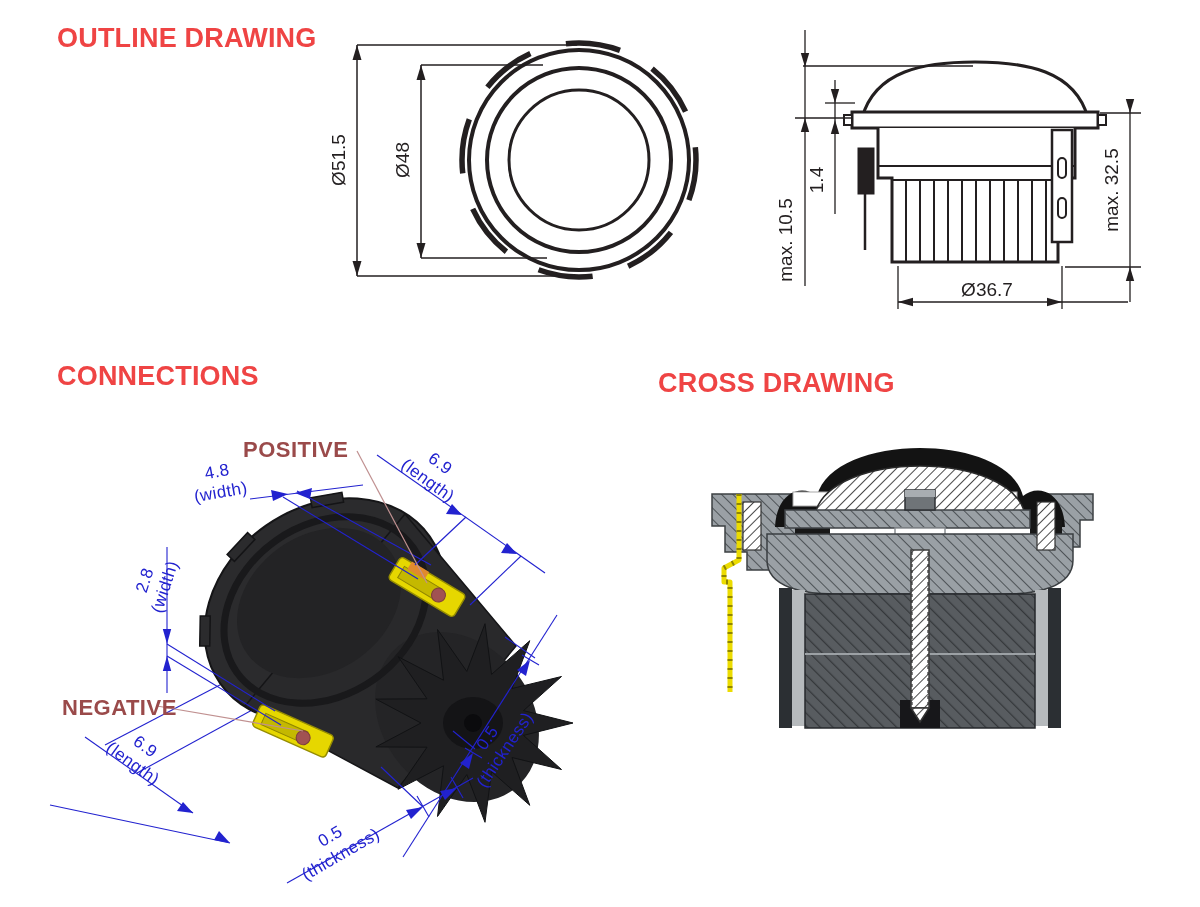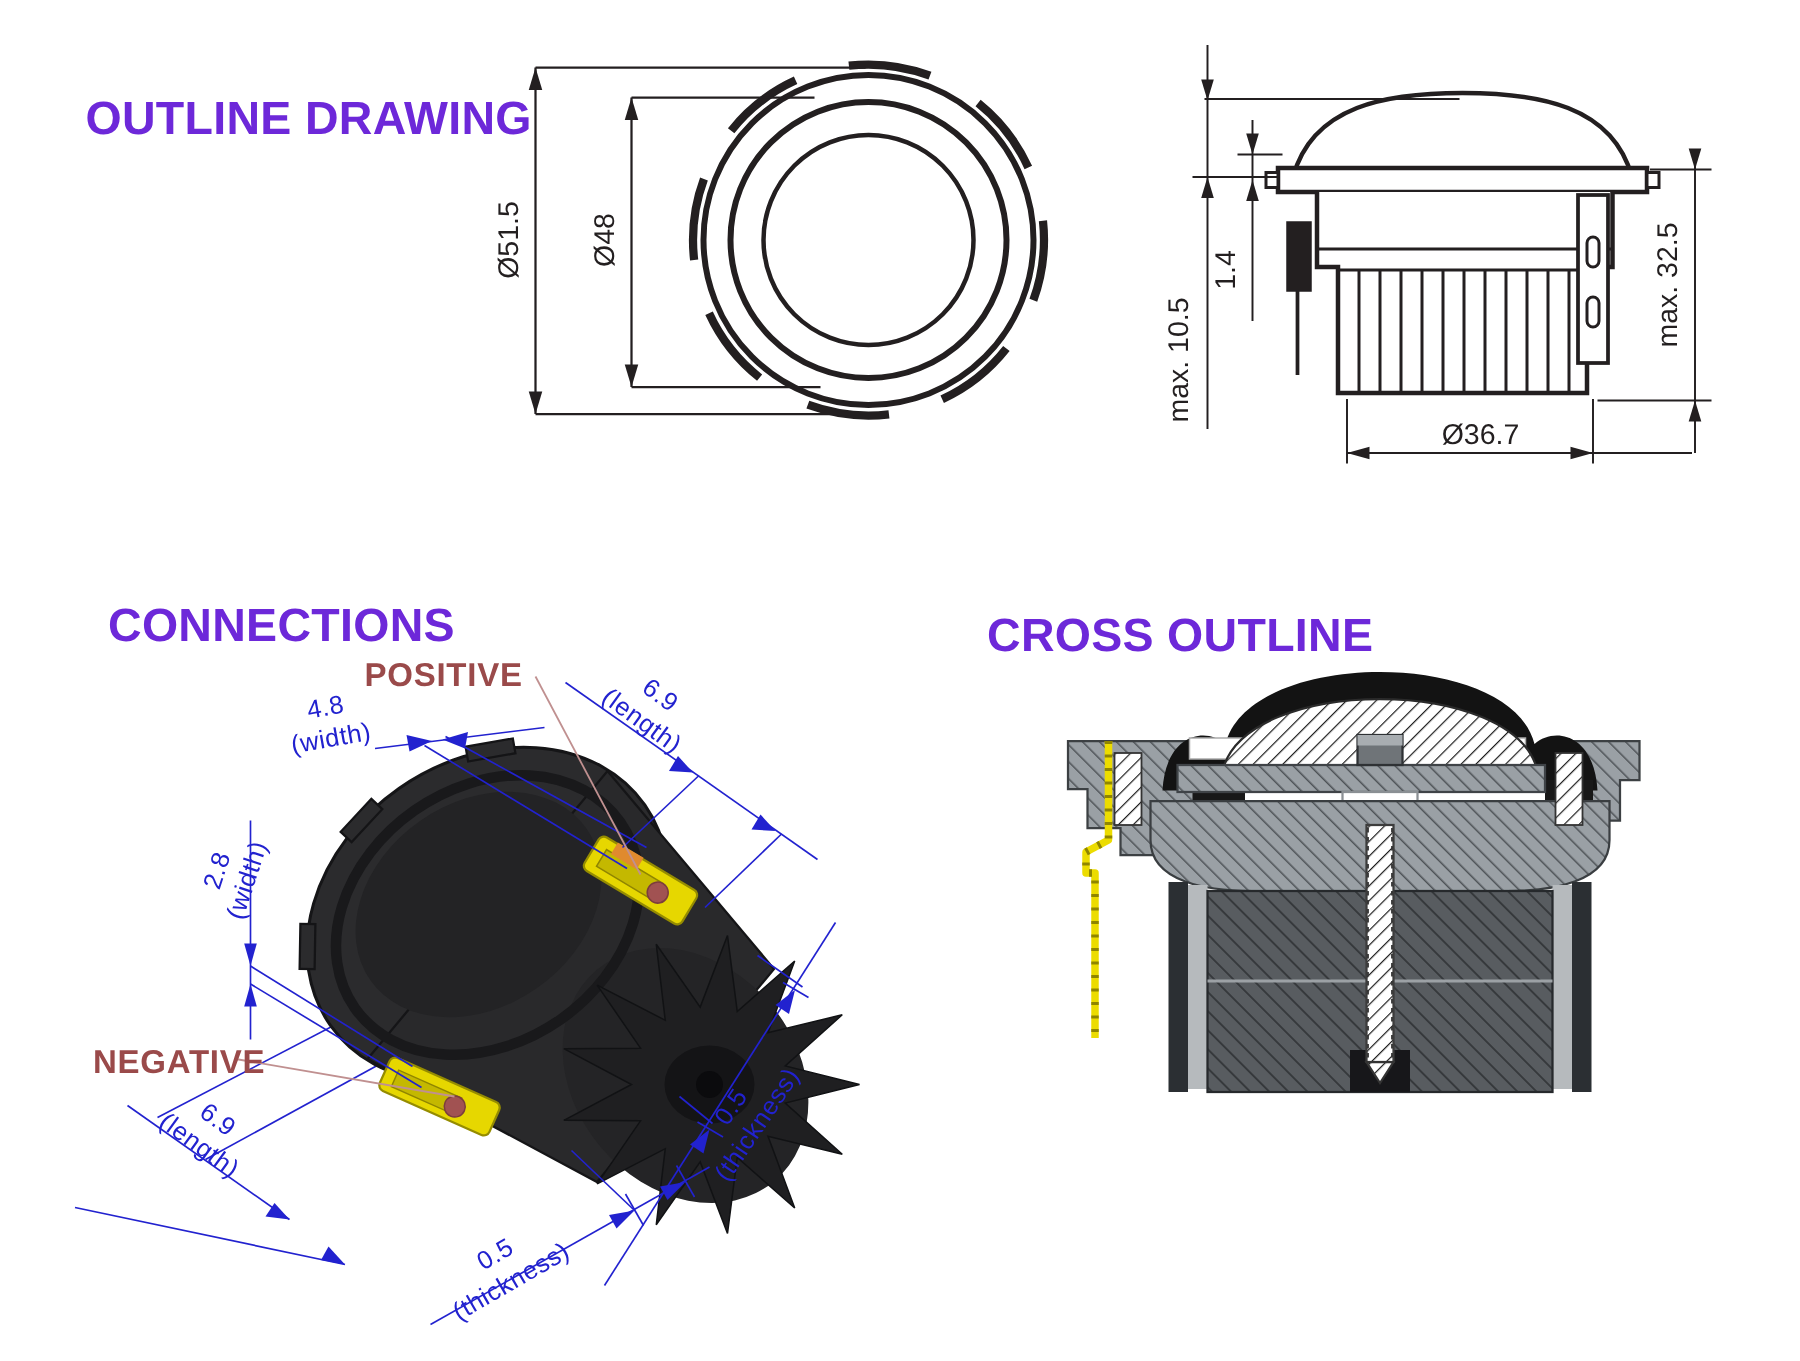--- a/index.html
+++ b/index.html
@@ -1,32 +1,32 @@
 <!DOCTYPE html>
 <html><head>
 <meta charset="utf-8">
 <style>
   html,body{margin:0;padding:0;background:#ffffff;}
   body{width:1200px;height:907px;position:relative;overflow:hidden;
        font-family:"Liberation Sans",sans-serif;color:#231f20;}
   .abs{position:absolute;}
-  .heading{font-size:31px;font-weight:bold;line-height:33px;letter-spacing:.2px;color:#6d28d9;white-space:nowrap;margin-top:40px;}
+  .heading{font-size:27px;font-weight:bold;line-height:33px;letter-spacing:.2px;color:#ef4444;white-space:nowrap;}
   svg text{font-family:"Liberation Sans",sans-serif;}
   .dimtxt{font-size:19px;fill:#231f20;}
   .bluetxt{font-size:17px;fill:#2222cf;letter-spacing:.4px;}
   .redlbl{font-size:22px;font-weight:bold;fill:#9a4a4a;letter-spacing:.5px;}
 </style>
 </head>
 <body>
 
 <div class="abs heading" style="left:57px;top:22px;">
   <div>OUTLINE DRAWING</div>
 </div>
-<div class="abs heading" style="left:72px;top:360px;text-align:center;">CONNECTIONS</div>
-<div class="abs heading" style="left:658px;top:367px;">CROSS OUTLINE</div>
+<div class="abs heading" style="left:57px;top:360px;text-align:center;">CONNECTIONS</div>
+<div class="abs heading" style="left:658px;top:367px;">CROSS DRAWING</div>
 
 <svg class="abs" style="left:325px;top:20px;" width="380" height="290" viewBox="0 0 380 290">
   <g fill="none" stroke="#231f20">
 
     <circle cx="254" cy="140" r="117" stroke-width="5.5" stroke-dasharray="55 37" stroke-dashoffset="14"></circle>
     <circle cx="254" cy="140" r="110" stroke-width="4"></circle>
     <circle cx="254" cy="140" r="92" stroke-width="4"></circle>
     <circle cx="254" cy="140" r="70" stroke-width="3"></circle>
   </g>
   <g stroke="#231f20" stroke-width="1.5">

